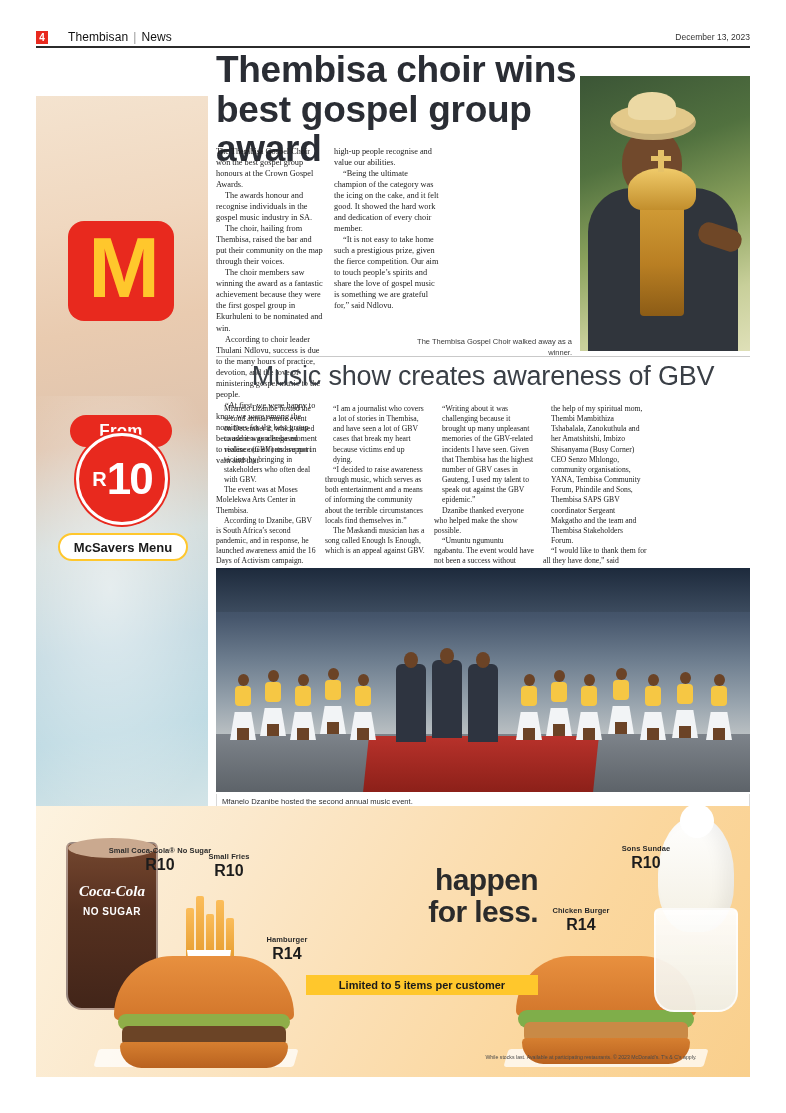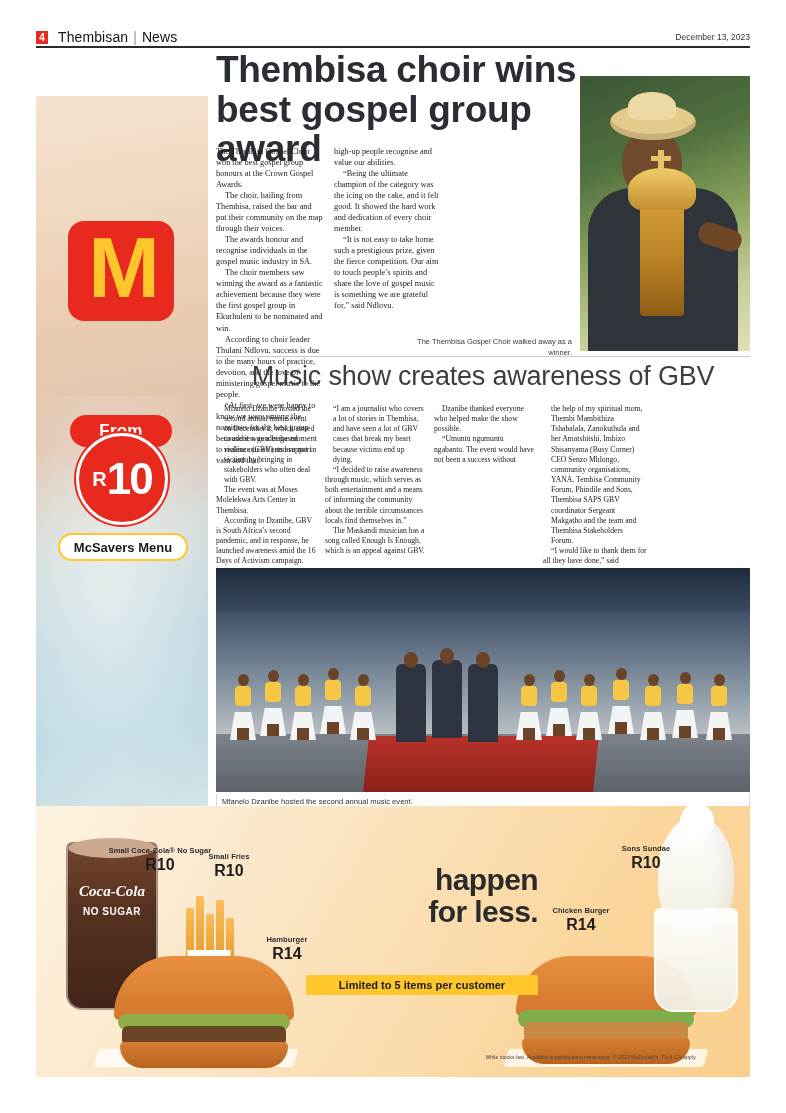--- a/index.html
+++ b/index.html
@@ -15,21 +15,21 @@
   .masthead {
     position:absolute; left:36px; top:28px; width:714px; height:18px;
     display:flex; align-items:center;
   }
   .pagenum {
     background:#e8291e; color:#fff; font-weight:bold; font-size:10px;
     width:12px; height:13px; display:flex; align-items:center; justify-content:center;
     font-family:"Liberation Sans", sans-serif;
   }
   .mast-title {
-    margin-left:10px; font-size:14px; color:#111; letter-spacing:.1px;
+    margin-left:20px; font-size:12px; color:#111; letter-spacing:.1px;
     font-family:"Liberation Sans Narrow","Liberation Sans", sans-serif;
   }
   .mast-sep { margin:0 5px; color:#999; }
   .mast-date {
     margin-left:auto; font-size:8.5px; color:#333;
     font-family:"Liberation Sans", sans-serif;
   }
   .mast-rule {
     position:absolute; left:36px; top:46px; width:714px; height:1.5px; background:#2b2b2b;
   }
@@ -376,22 +376,22 @@
     <div class="trophy"></div>
     <div class="crown"></div>
     <div class="cross"></div>
     <div class="arm"></div>
   </div>
 
   <div class="cols1">
     <div class="col">
       <div class="body-txt">
         <p class="first">The Thembisa Gospel Choir won the best gospel group honours at the Crown Gospel Awards.</p>
+        <p>The awards honour and recognise individuals in the gospel music industry in SA.</p>
         <p>The choir, hailing from Thembisa, raised the bar and put their community on the map through their voices.</p>
-        <p>The awards honour and recognise individuals in the gospel music industry in SA.</p>
         <p>The choir members saw winning the award as a fantastic achievement because they were the first gospel group in Ekurhuleni to be nominated and win.</p>
         <p>According to choir leader Thulani Ndlovu, success is due to the many hours of practice, devotion, and the love of ministering gospel music to the people.</p>
         <p>“At first, we were happy to know we were among the nominees for the best group because it was a huge moment to realise our efforts are not in vain and that</p>
       </div>
     </div>
     <div class="col">
       <div class="body-txt">
         <p class="first">high-up people recognise and value our abilities.</p>
         <p>“Being the ultimate champion of the category was the icing on the cake, and it felt good. It showed the hard work and dedication of every choir member.</p>
         <p>“It is not easy to take home such a prestigious prize, given the fierce competition. Our aim to touch people’s spirits and share the love of gospel music is something we are grateful for,” said Ndlovu.</p>
@@ -414,20 +414,21 @@
     </div>
     <div class="col">
       <div class="body2">
         <p class="first">“I am a journalist who covers a lot of stories in Thembisa, and have seen a lot of GBV cases that break my heart because victims end up dying.</p>
         <p>“I decided to raise awareness through music, which serves as both entertainment and a means of informing the community about the terrible circumstances locals find themselves in.”</p>
         <p>The Maskandi musician has a song called Enough Is Enough, which is an appeal against GBV.</p>
       </div>
     </div>
     <div class="col">
       <div class="body2">
+        <p class="first">“Writing about it was challenging because it brought up many unpleasant memories of the GBV-related incidents I have seen. Given that Thembisa has the highest number of GBV cases in Gauteng, I used my talent to speak out against the GBV epidemic.”</p>
         <p>Dzanibe thanked everyone who helped make the show possible.</p>
         <p>“Umuntu ngumuntu ngabantu. The event would have not been a success without</p>
       </div>
     </div>
     <div class="col">
       <div class="body2">
         <p class="first">the help of my spiritual mom, Thembi Mambithiza Tshabalala, Zanokuthula and her Amatshitshi, Imbizo Shisanyama (Busy Corner) CEO Senzo Mhlongo, community organisations, YANA, Tembisa Community Forum, Phindile and Sons, Thembisa SAPS GBV coordinator Sergeant Makgatho and the team and Thembisa Stakeholders Forum.</p>
         <p>“I would like to thank them for all they have done,” said Dzanibe.</p>
       </div>
     </div>

